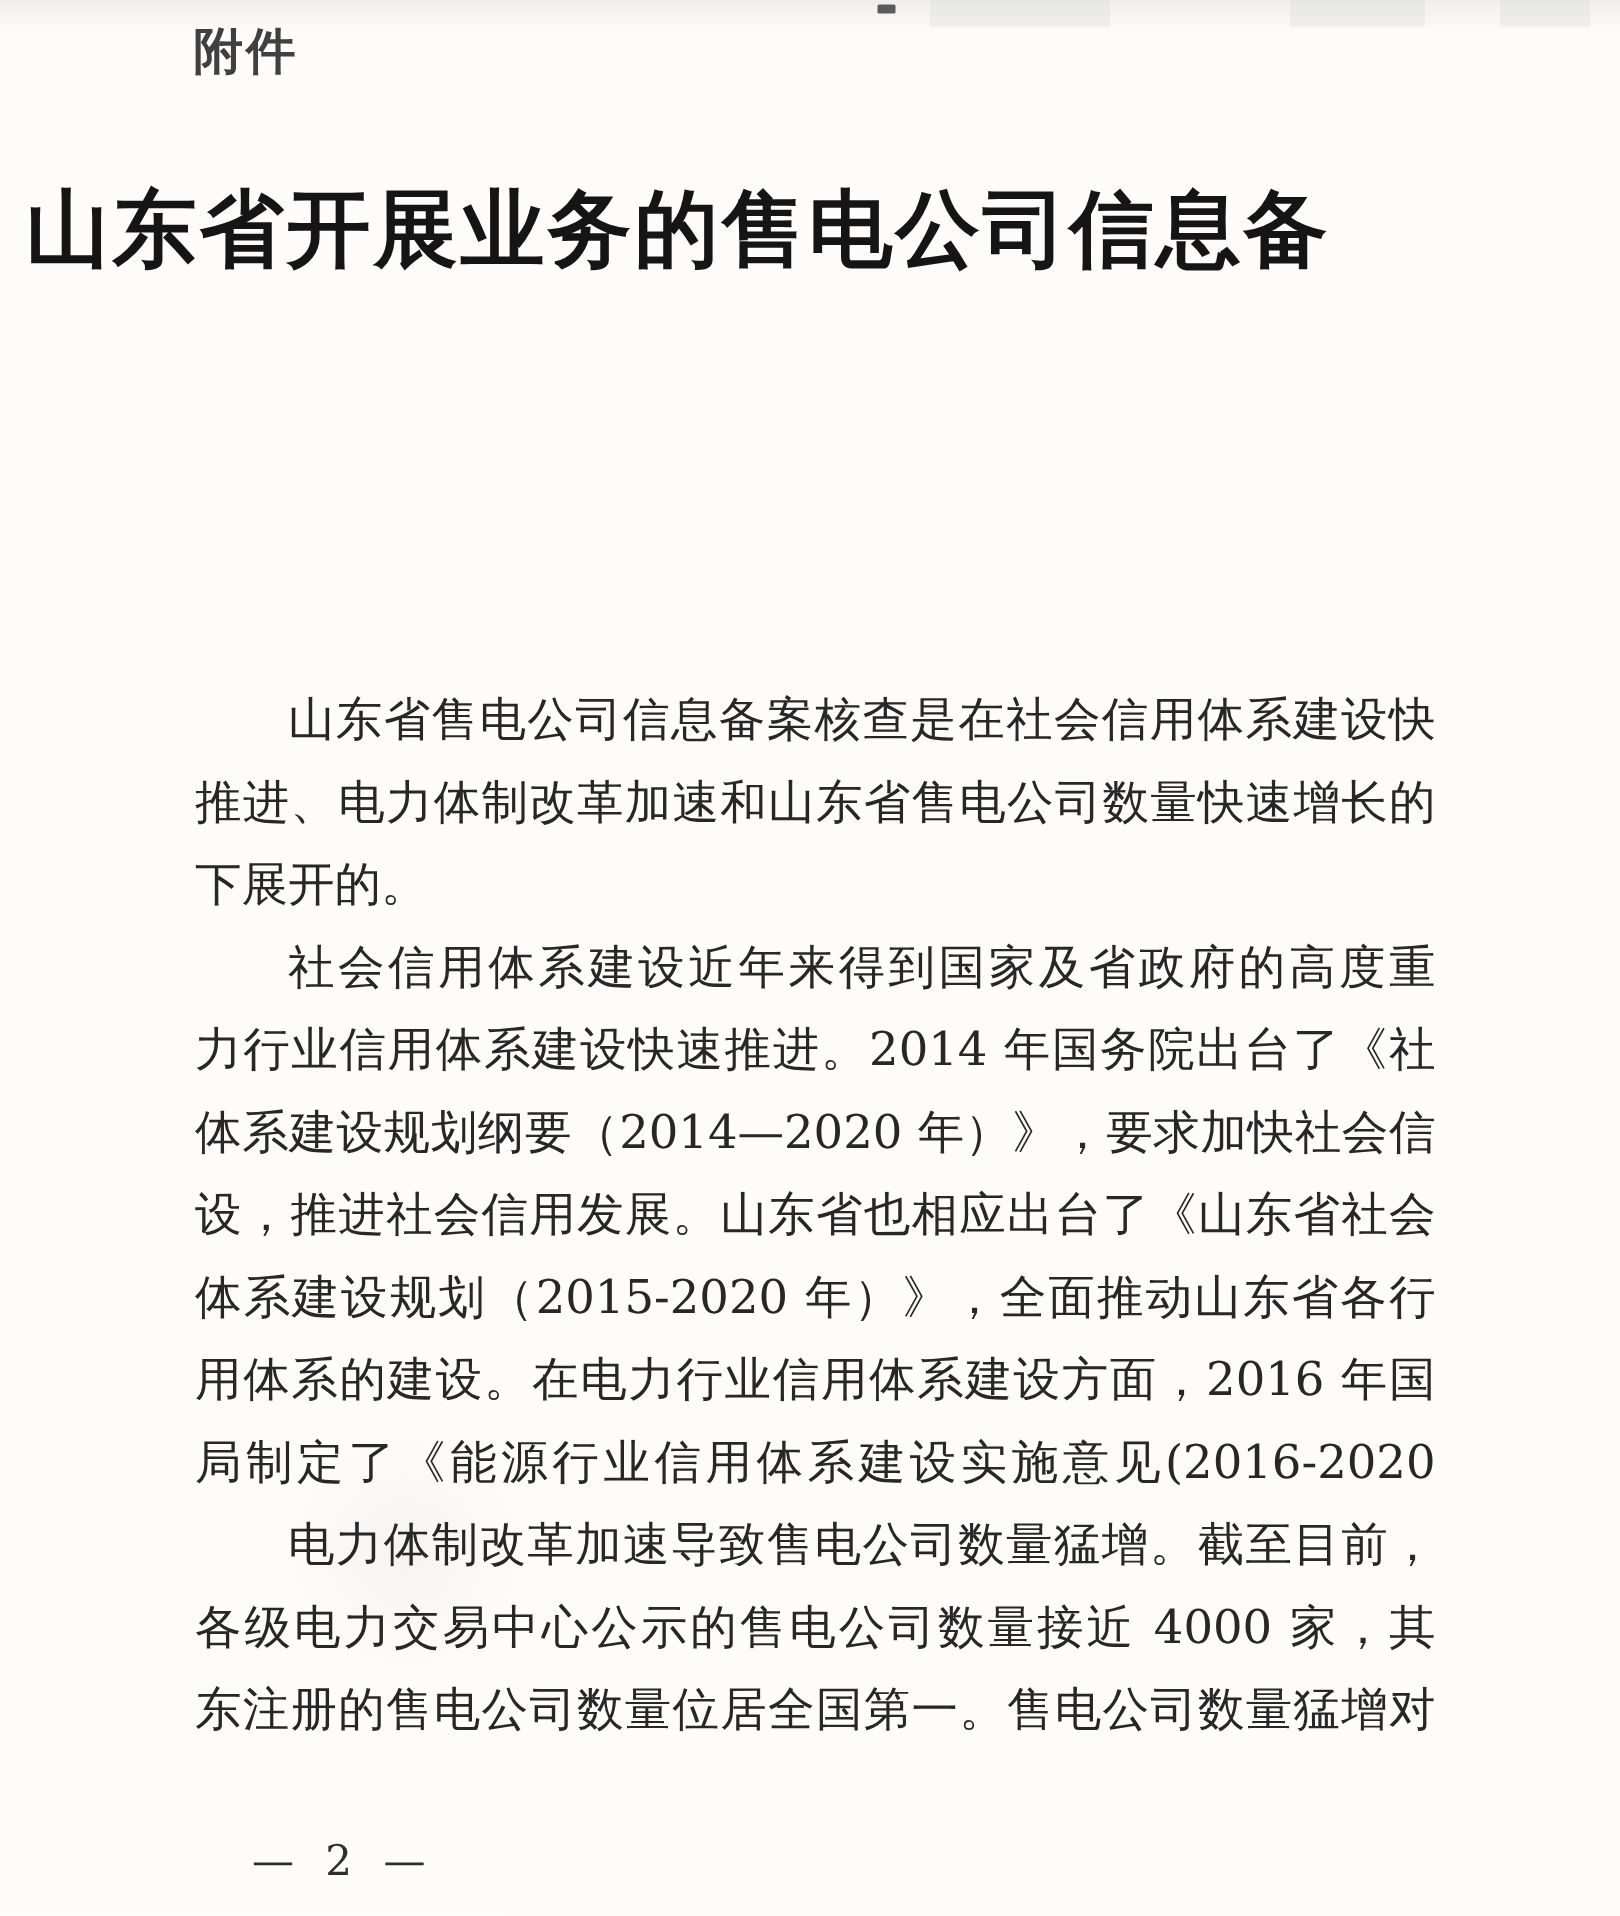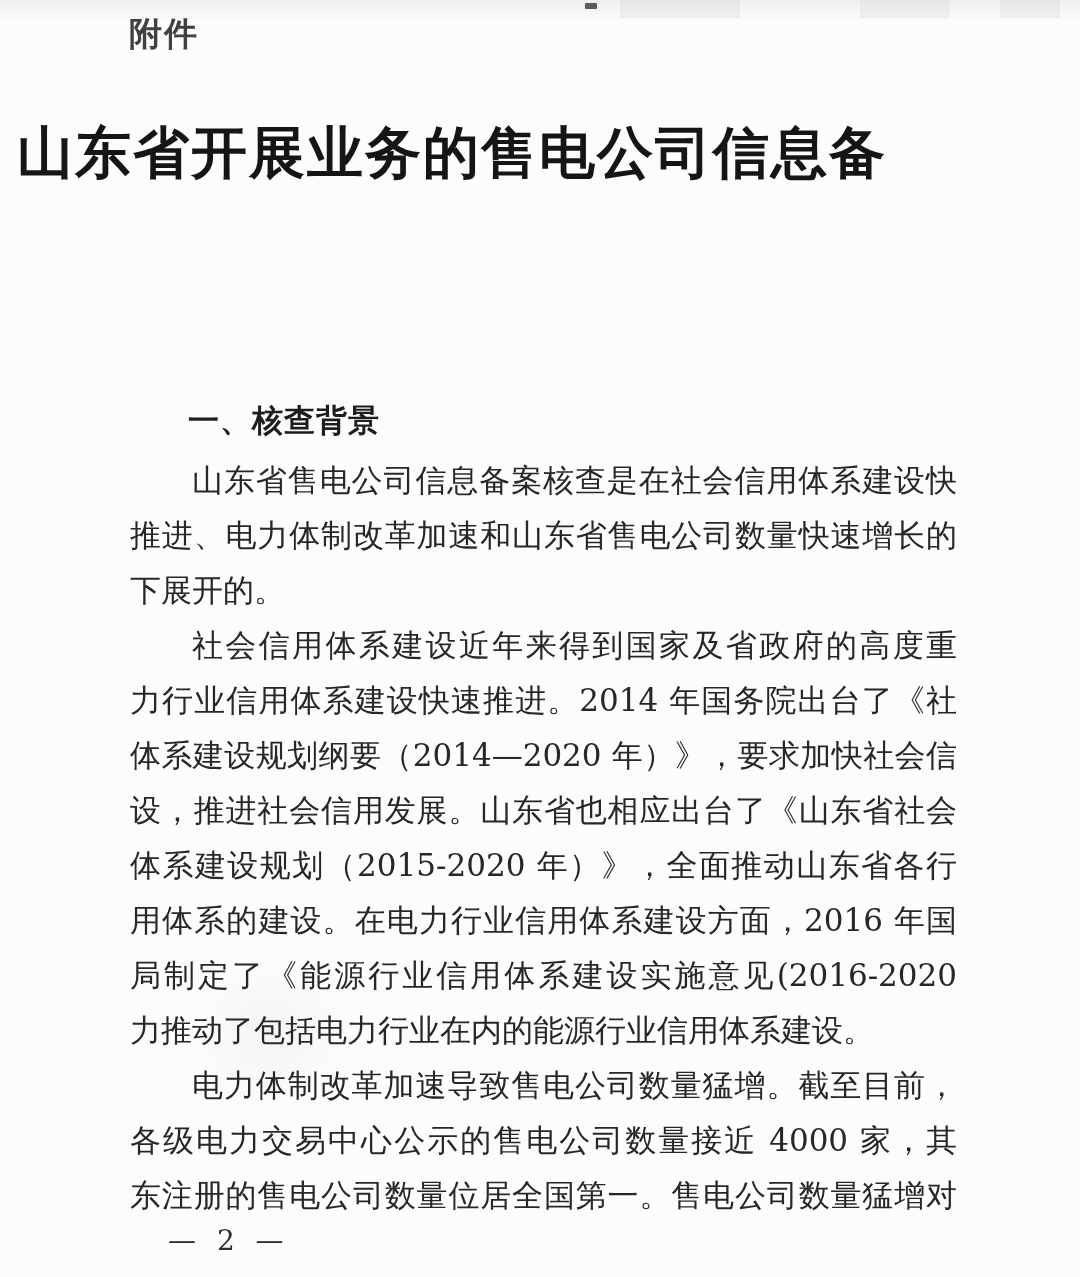--- a/index.html
+++ b/index.html
@@ -118,34 +118,32 @@
       <span class="blotch3"></span>
   </div>
   <div class="scan-mark"></div>
   <div class="scan-smudge"></div>
 
   <div class="attachment">附件</div>
 
   <div class="title-line l1">山东省开展业务的售电公司信息备</div>
 
 
-  <div class="section-heading">一、核查背景</div>
 
   <div class="body-text">
       <div class="line indent">山东省售电公司信息备案核查是在社会信用体系建设快速</div>
       <div class="line">推进、电力体制改革加速和山东省售电公司数量快速增长的背景</div>
       <div class="line para-end">下展开的。</div>
       <div class="line indent">社会信用体系建设近年来得到国家及省政府的高度重视，电</div>
       <div class="line">力行业信用体系建设快速推进。2014 年国务院出台了《社会信用</div>
       <div class="line">体系建设规划纲要（2014—2020 年）》，要求加快社会信用体系建</div>
       <div class="line">设，推进社会信用发展。山东省也相应出台了《山东省社会信用</div>
       <div class="line">体系建设规划（2015-2020 年）》，全面推动山东省各行业社会信</div>
       <div class="line">用体系的建设。在电力行业信用体系建设方面，2016 年国家能源</div>
       <div class="line">局制定了《能源行业信用体系建设实施意见(2016-2020 年)》，有</div>
-      <div class="line para-end">力推动了包括电力行业在内的能源行业信用体系建设。</div>
       <div class="line indent">电力体制改革加速导致售电公司数量猛增。截至目前，全国</div>
       <div class="line">各级电力交易中心公示的售电公司数量接近 4000 家，其中，在山</div>
       <div class="line">东注册的售电公司数量位居全国第一。售电公司数量猛增对售电</div>
     </div>
 
   <div class="page-number">— 2 —</div>
 
 </div>
 
 </body></html>

